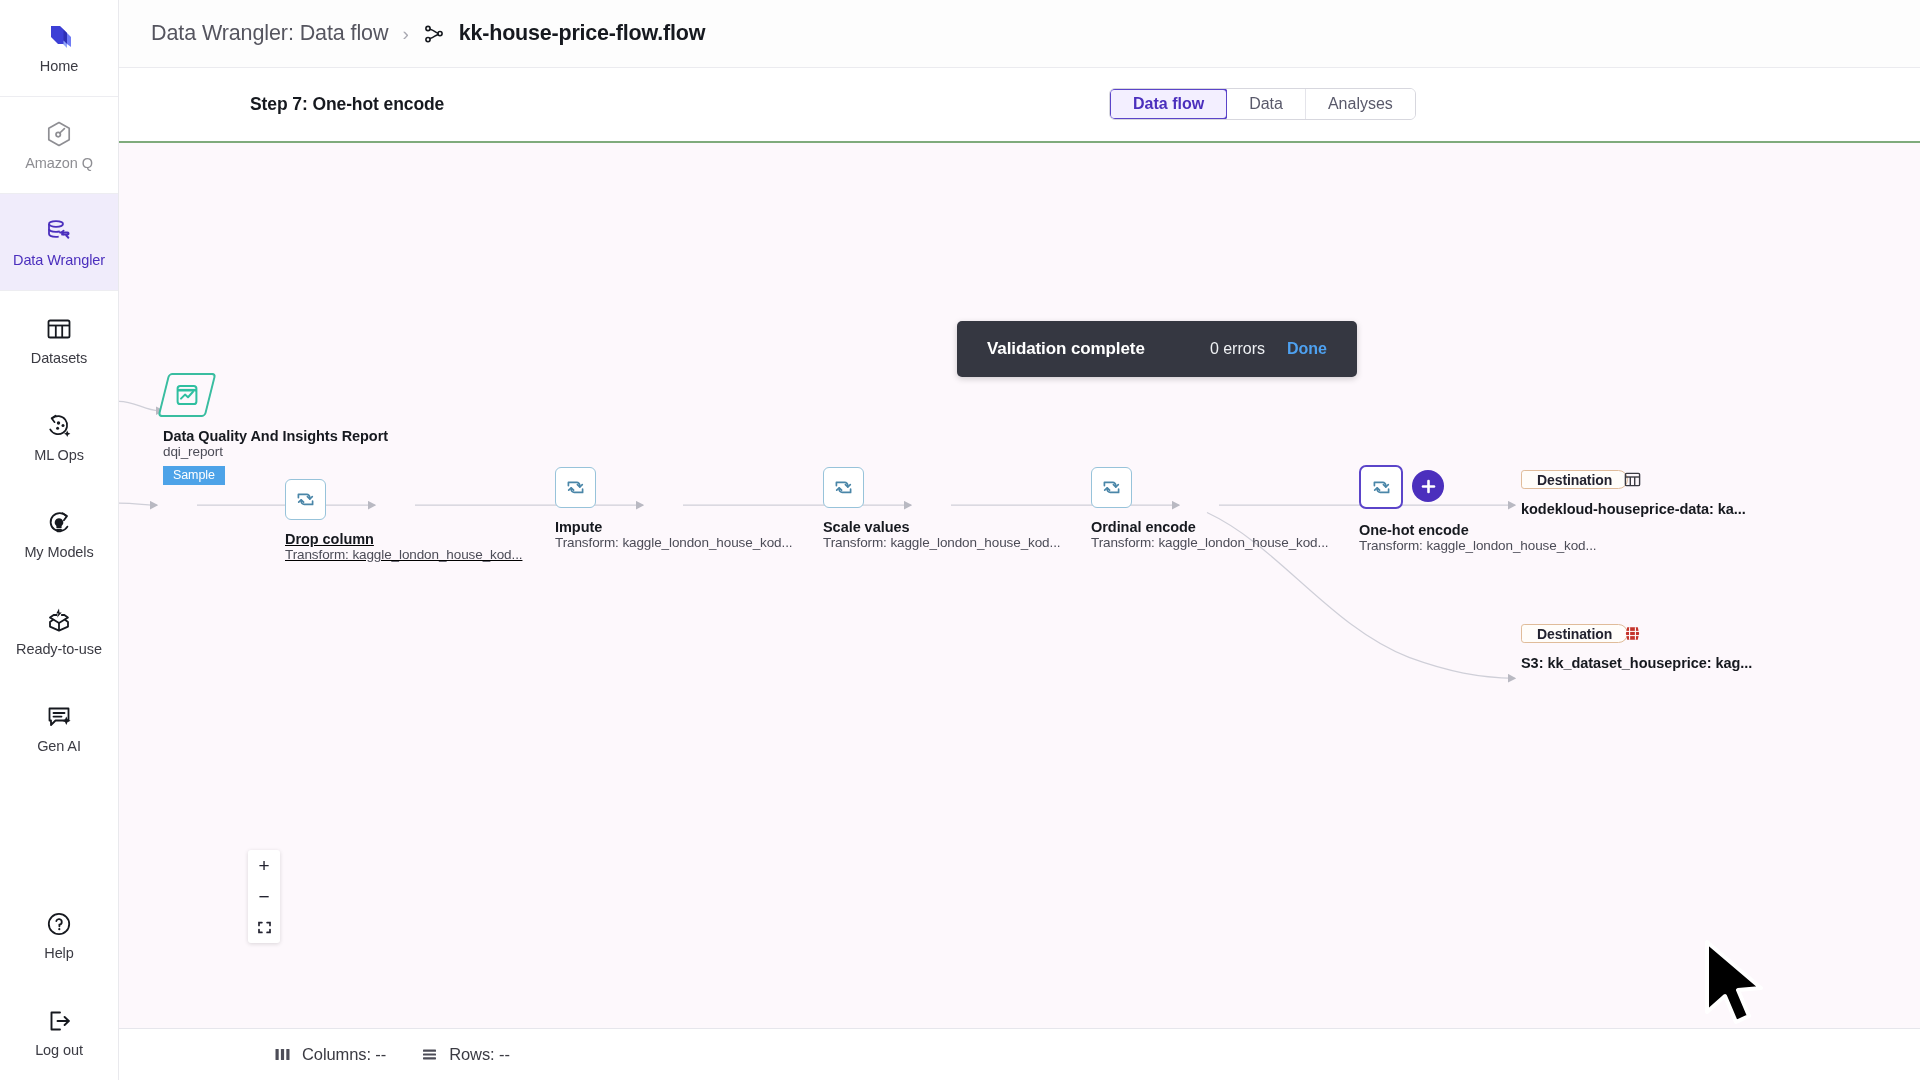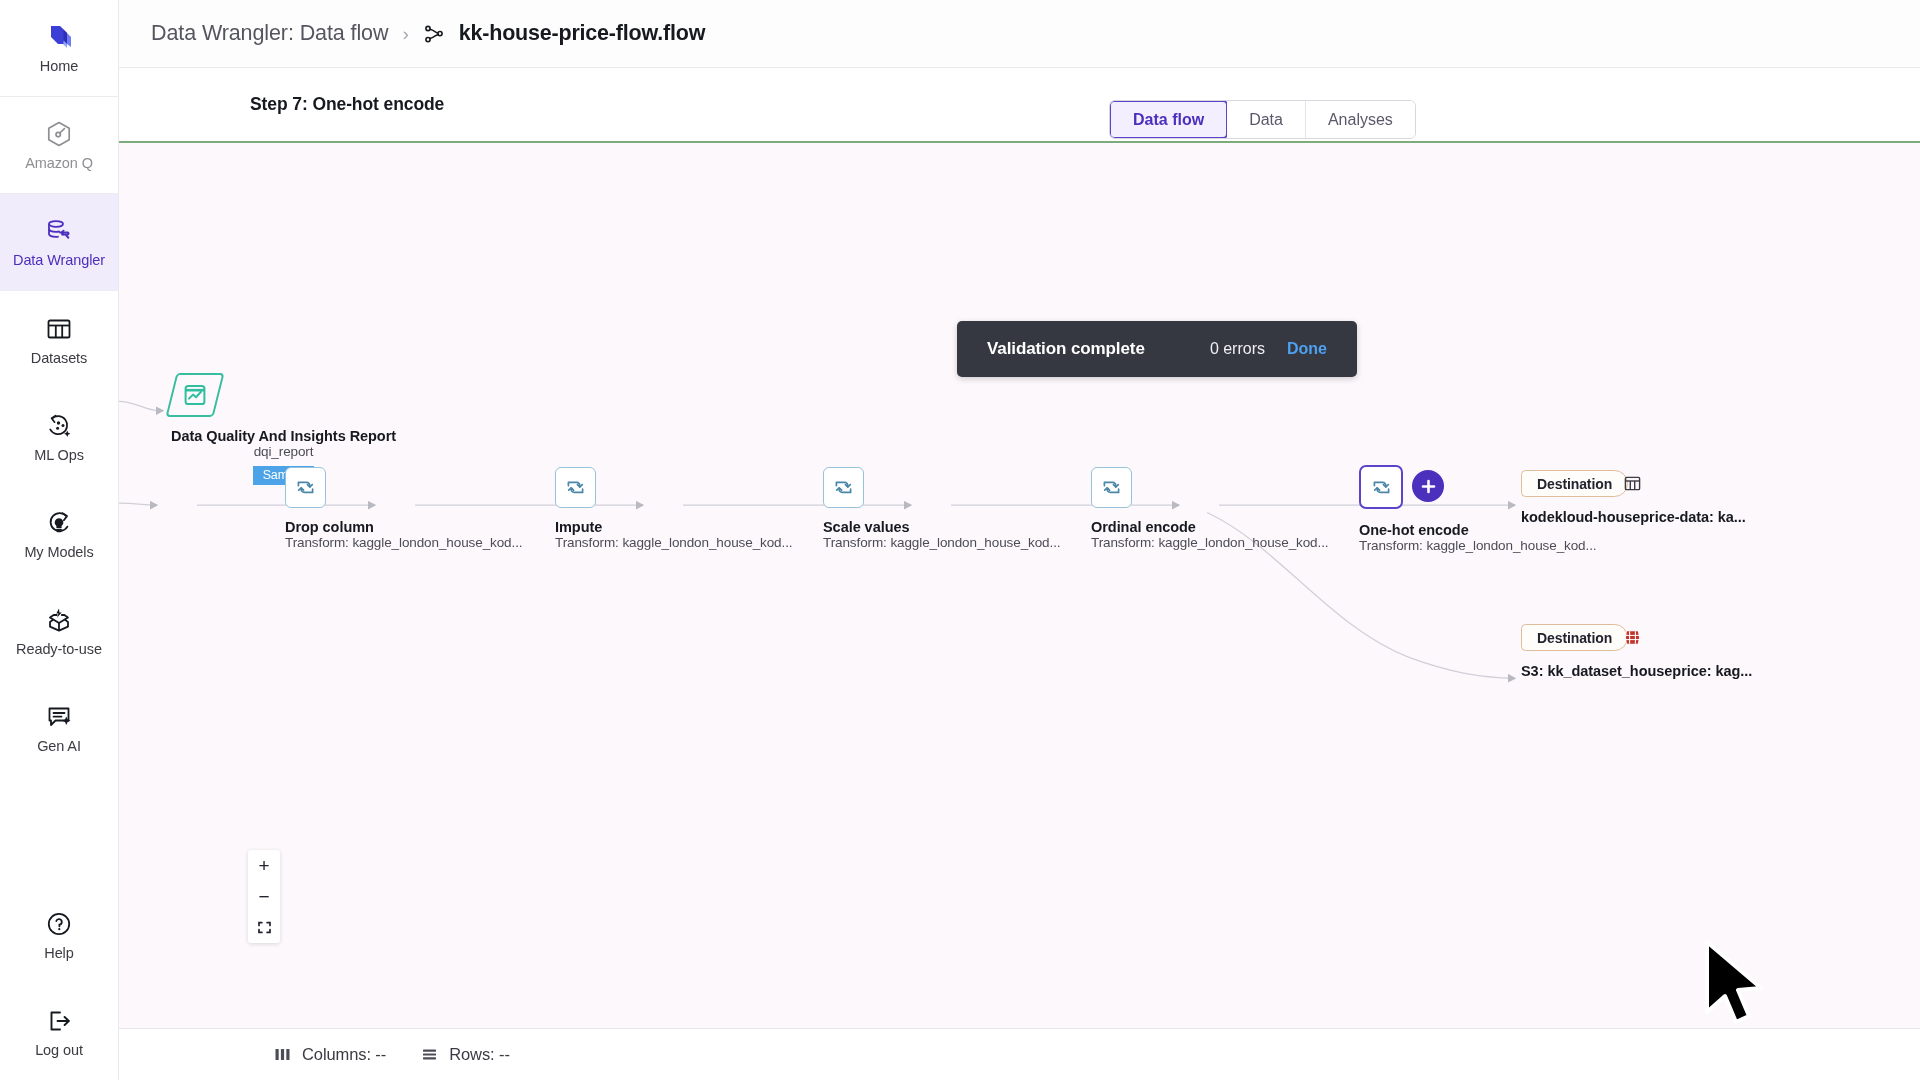--- a/index.html
+++ b/index.html
@@ -51,23 +51,23 @@
   .bc-flowicon svg { width: 100%; height: 100%; display: block; }
   .bc-current { font-size: 21.5px; color: #16191f; font-weight: 700; letter-spacing: -0.2px; }
 
   .step-bar {
     height: 73px; flex: 0 0 73px; position: relative;
     display: flex; align-items: center; padding-left: 131px;
     background: #ffffff;
   }
   .step-title { font-size: 17.5px; font-weight: 700; color: #16191f; letter-spacing: -0.1px; }
   .tabs {
-    position: absolute; left: 990px; top: 100px;
+    position: absolute; left: 990px; top: 88px;
     display: flex; border: 1px solid #d7d7de; border-radius: 6px; overflow: hidden;
-    background: #ffffff; height: 39px;
+    background: #ffffff; height: 32px;
   }
   .tab {
     display: flex; align-items: center; justify-content: center;
     padding: 0 22px; font-size: 16px; color: #59596a;
     border-right: 1px solid #e4e4ea; cursor: pointer; background: #fff; height: 100%;
   }
   .tab:last-child { border-right: none; }
   .tab.active {
     background: #f3efff; color: #4b2fbd; font-weight: 700;
     border: 2px solid #5b44c9; border-radius: 5px; margin: -1px;
@@ -121,21 +121,21 @@
   }
   .plus-btn {
     position: absolute; width: 32px; height: 32px; border-radius: 50%;
     background: #4b2fbd; display: flex; align-items: center; justify-content: center;
     cursor: pointer; color: #fff;
   }
   .plus-btn svg { width: 17px; height: 17px; display: block; }
 
   
   .dest-pill {
-    display: flex; align-items: center; gap: 11px; height: 27px;
+    display: flex; align-items: center; gap: 11px; height: 19px;
     padding: 0 13px 0 15px; background: #fffdfa;
     border: 1.6px solid #e0bc9a; border-radius: 6px 18px 18px 6px; cursor: pointer;
     width: 107px;
   }
   .dest-label { font-size: 14px; font-weight: 700; color: #232330; letter-spacing: -0.1px; white-space: nowrap; }
   .dest-pill .ico { width: 19px; height: 19px; flex: 0 0 19px; }
   .dest-pill .ico svg { width: 100%; height: 100%; display: block; }
 
   
   .zoom-ctl {
@@ -344,38 +344,38 @@
           <path d="M1088 352 C 1160 384, 1210 460, 1290 490 C 1330 504, 1360 509, 1396 510" marker-end="url(#ar)"></path>
         </g>
       </svg>
 
       <div class="toast">
         <span class="toast-msg">Validation complete</span>
         <span class="toast-errors">0 errors</span>
         <span class="toast-done">Done</span>
       </div>
 
-      <div class="node" style="left:52px; top:230px;text-align:center;">
+      <div class="node" style="left:44px; top:230px;">
         <div class="dqi-shape">
           <span class="ico">
             <svg viewBox="0 0 26 26" fill="none" stroke="currentColor" stroke-width="2">
               <rect x="3.6" y="4" width="18.8" height="18" rx="2.6"></rect>
               <path d="M3.6 8.2 H22.4" stroke-width="2.6"></path>
               <path d="M7 16.6 L11 12.6 L14 15.2 L19 9.8" stroke-linecap="round" stroke-linejoin="round"></path>
             </svg>
           </span>
         </div>
         <div class="node-caption">
           <div class="node-title">Data Quality And Insights Report</div>
           <div class="node-sub">dqi_report</div>
           <span class="badge-sample">Sample</span>
         </div>
       </div>
 
-      <div class="node" style="left:166px; top:324px;">
+      <div class="node" style="left:166px; top:336px;text-decoration:underline;">
         <div class="tf-box">
           <span class="ico">
             <svg viewBox="0 0 23 23" fill="none" stroke="currentColor" stroke-width="1.7">
               <path d="M4.4 9.6 V6.4 h8.4 a3 3 0 0 1 3 3 v1.4" stroke-linecap="round" stroke-linejoin="round"></path>
               <path d="M13.4 8.7 L15.9 11 L18.3 8.7" stroke-linecap="round" stroke-linejoin="round"></path>
               <path d="M18.6 13.2 v3.2 h-8.4 a3 3 0 0 1 -3 -3 V12" stroke-linecap="round" stroke-linejoin="round"></path>
               <path d="M9.6 14.1 L7.2 11.8 L4.7 14.1" stroke-linecap="round" stroke-linejoin="round"></path>
             </svg>
           </span>
         </div>

